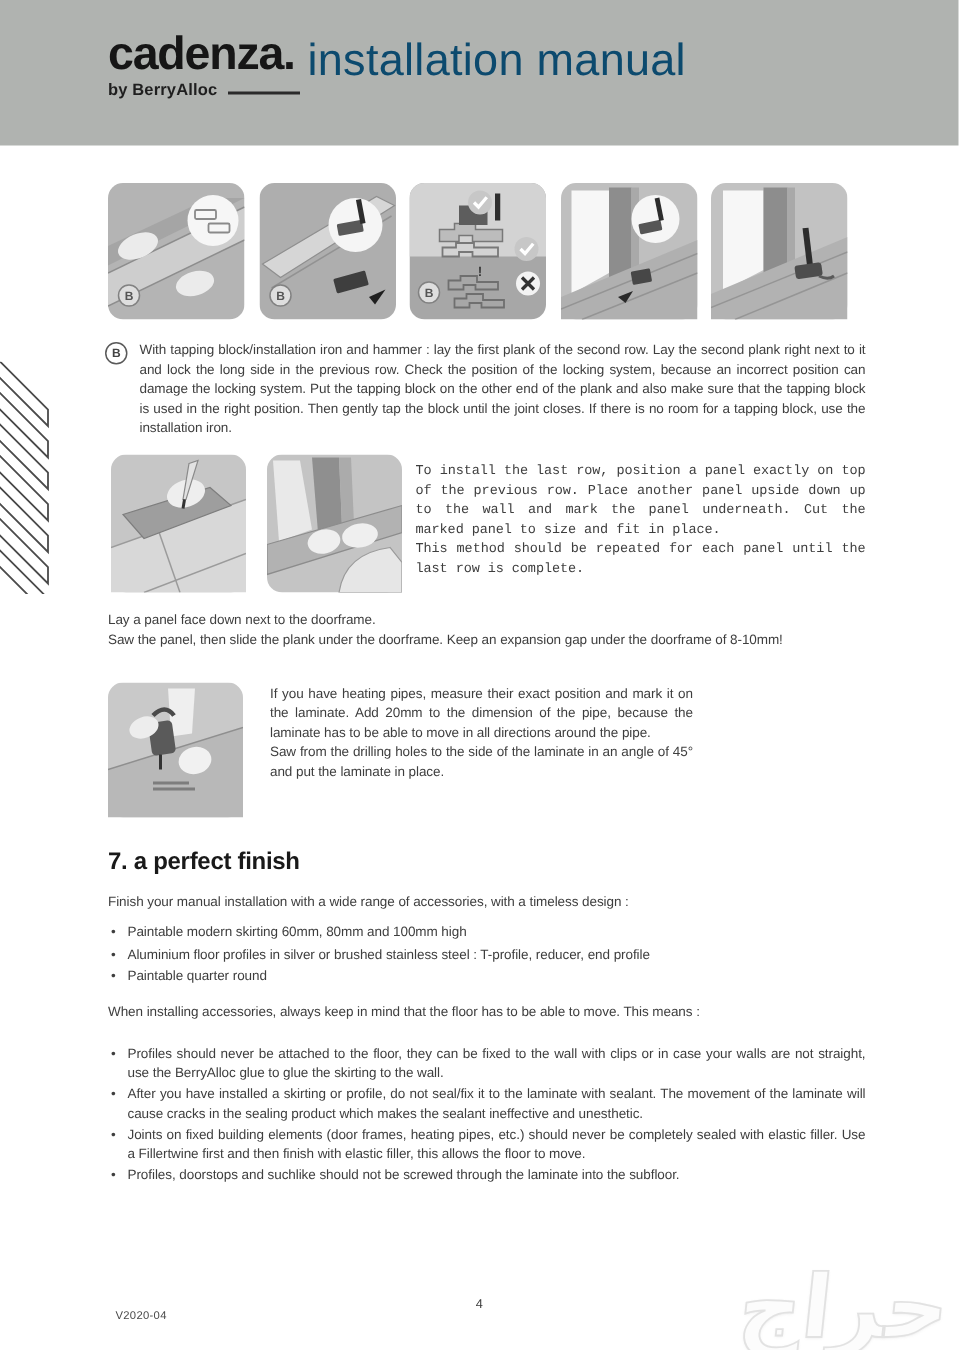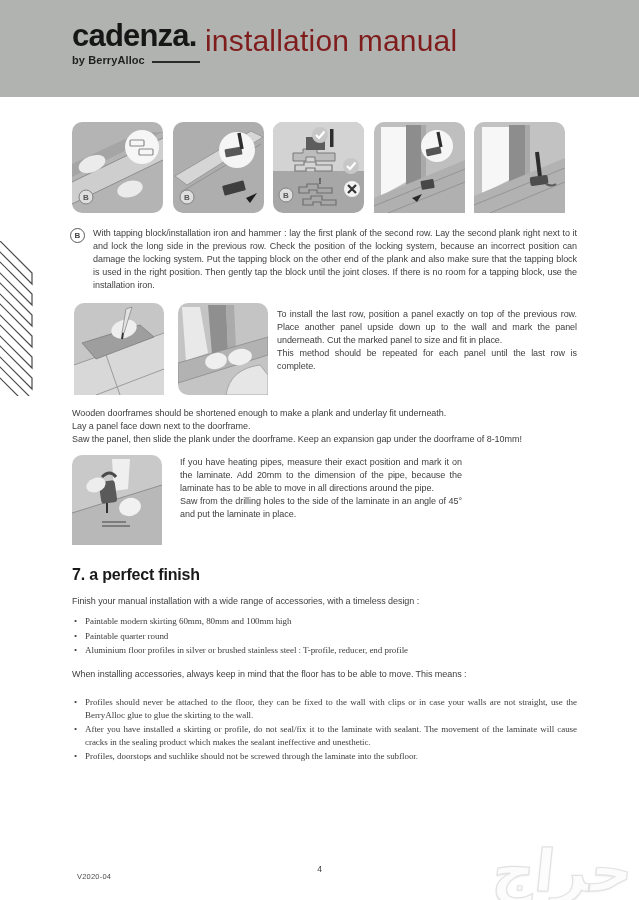--- a/index.html
+++ b/index.html
@@ -6,21 +6,21 @@
   body{width:639px;height:900px;background:#ffffff;font-family:"Liberation Sans",sans-serif;position:relative;overflow:hidden;}
   .page{position:absolute;inset:0;width:639px;height:900px;background:#fff;}
 
   
   .header{position:absolute;left:0;top:0;width:639px;height:97px;background:#b0b3b0;padding-left:36px;}
   .logo-block{position:absolute;left:72px;top:20px;}
   .brand{font-size:31px;font-weight:700;color:#161616;letter-spacing:-0.8px;line-height:32px;}
   .byline-row{margin-top:2px;display:flex;align-items:center;}
   .byline{font-size:11px;font-weight:600;color:#1f1f1f;letter-spacing:0.1px;}
   .byline-line{display:inline-block;width:48px;height:2px;background:#2a2a2a;margin-left:7px;margin-top:3px;}
-  .header-title{position:absolute;left:205px;top:24px;font-size:30px;font-weight:400;color:#7f1d1d;letter-spacing:0.2px;}
+  .header-title{position:absolute;left:205px;top:24px;font-size:30px;font-weight:400;color:#0c4a6e;letter-spacing:0.2px;}
 
   
   .left-deco{position:absolute;left:0;top:241px;width:40px;height:155px;overflow:hidden;}
 
   
   .figures-row{position:absolute;left:72px;top:122px;width:493px;height:92px;display:flex;justify-content:space-between;}
   .figure{width:91px;height:91px;}
   .figure svg{display:block;width:91px;height:91px;}
   .lastrow-figs{position:absolute;left:74px;top:303px;display:flex;gap:14px;}
   .fig-md{width:90px;height:92px;}
@@ -28,30 +28,30 @@
   .pipes-fig{position:absolute;left:72px;top:455px;width:90px;height:90px;}
   .pipes-fig svg{display:block;width:90px;height:90px;}
 
   
   .body-text{font-size:9px;line-height:13px;color:#3e3e3e;letter-spacing:-0.05px;}
   .just{text-align:justify;}
   .step-b{position:absolute;left:70px;top:227px;width:507px;display:flex;}
   .badge-b{flex:0 0 auto;width:13px;height:13px;border:1px solid #5a5a5a;border-radius:50%;font-size:8px;font-weight:700;color:#444;display:flex;align-items:center;justify-content:center;margin-top:1px;}
   .step-b .body-text{margin-left:8px;width:486px;}
 
-  .lastrow-text{position:absolute;left:277px;top:308px;width:300px;}
+  .lastrow-text{position:absolute;left:277px;top:308px;width:300px;font-family:Liberation Mono, monospace;}
   .doorframes{position:absolute;left:72px;top:407px;width:505px;}
   .pipes-text{position:absolute;left:180px;top:456px;width:282px;}
   .body-text p{margin:0;}
 
   .finish{position:absolute;left:72px;top:566px;width:505px;}
   .finish h2{margin:0 0 11px 0;font-size:16px;font-weight:700;color:#191919;letter-spacing:-0.2px;}
   .finish-intro{margin:0 0 6px 0;}
   ul.dots{margin:0;padding:0;list-style:none;}
-  ul.dots li{position:relative;padding-left:13px;font-family:Liberation Serif, serif;}
+  ul.dots li{position:relative;padding-left:13px;}
   ul.dots li::before{content:"•";position:absolute;left:2px;top:0;font-size:9px;color:#3e3e3e;}
   ul.dots.single li{line-height:14.5px;}
   .accessories{position:absolute;left:72px;top:668px;width:505px;}
   .accessories-note{margin:0 0 15px 0;}
   ul.dots.multi li{margin-bottom:1px;text-align:justify;}
 
   
   .footer-version{position:absolute;left:77px;top:872px;font-size:7.5px;color:#4a4a4a;letter-spacing:0.2px;}
   .footer-page{position:absolute;left:0;top:864px;width:639px;text-align:center;font-size:8.5px;color:#3a3a3a;}
 
@@ -236,21 +236,20 @@
         </g>
       </svg>
     </div>
   </div>
   <div class="lastrow-text body-text just">
     <p>To install the last row, position a panel exactly on top of the previous row. Place another panel upside down up to the wall and mark the panel underneath. Cut the marked panel to size and fit in place.</p>
     <p>This method should be repeated for each panel until the last row is complete.</p>
   </div>
 
   <div class="doorframes body-text">
-    <p>Wooden doorframes should be shortened enough to make a plank and underlay fit underneath.</p>
     <p>Lay a panel face down next to the doorframe.</p>
     <p>Saw the panel, then slide the plank under the doorframe. Keep an expansion gap under the doorframe of 8-10mm!</p>
   </div>
 
   <div class="pipes-fig">
     <svg viewBox="0 0 90 90">
       <rect width="90" height="90" rx="10" fill="#c9c9c9"></rect>
       <polygon points="0,58 90,30 90,90 0,90" fill="#b8b8b8"></polygon>
       <line x1="0" y1="58" x2="90" y2="30" stroke="#8f8f8f" stroke-width="1"></line>
       <polygon points="40,4 58,4 56,34 42,36" fill="#efefef"></polygon>
@@ -272,30 +271,31 @@
   <div class="pipes-text body-text just">
     <p>If you have heating pipes, measure their exact position and mark it on the laminate. Add 20mm to the dimension of the pipe, because the laminate has to be able to move in all directions around the pipe.</p>
     <p>Saw from the drilling holes to the side of the laminate in an angle of 45° and put the laminate in place.</p>
   </div>
 
   <div class="finish">
     <h2>7. a perfect finish</h2>
     <p class="finish-intro body-text">Finish your manual installation with a wide range of accessories, with a timeless design :</p>
     <ul class="dots single body-text">
       <li>Paintable modern skirting 60mm, 80mm and 100mm high</li>
+      <li>Aluminium floor profiles in silver or brushed stainless steel : T-profile, reducer, end profile</li>
       <li>Paintable quarter round</li>
-      <li>Aluminium floor profiles in silver or brushed stainless steel : T-profile, reducer, end profile</li>
     </ul>
   </div>
 
   <div class="accessories">
     <p class="accessories-note body-text">When installing accessories, always keep in mind that the floor has to be able to move. This means :</p>
     <ul class="dots multi body-text">
       <li>Profiles should never be attached to the floor, they can be fixed to the wall with clips or in case your walls are not straight, use the BerryAlloc glue to glue the skirting to the wall.</li>
       <li>After you have installed a skirting or profile, do not seal/fix it to the laminate with sealant. The movement of the laminate will cause cracks in the sealing product which makes the sealant ineffective and unesthetic.</li>
+      <li>Joints on fixed building elements (door frames, heating pipes, etc.) should never be completely sealed with elastic filler. Use a Fillertwine first and then finish with elastic filler, this allows the floor to move.</li>
       <li>Profiles, doorstops and suchlike should not be screwed through the laminate into the subfloor.</li>
     </ul>
   </div>
 
   <div class="footer-version">V2020-04</div>
   <div class="footer-page">4</div>
 
   <div class="watermark">حراج</div>
 
 </div>

